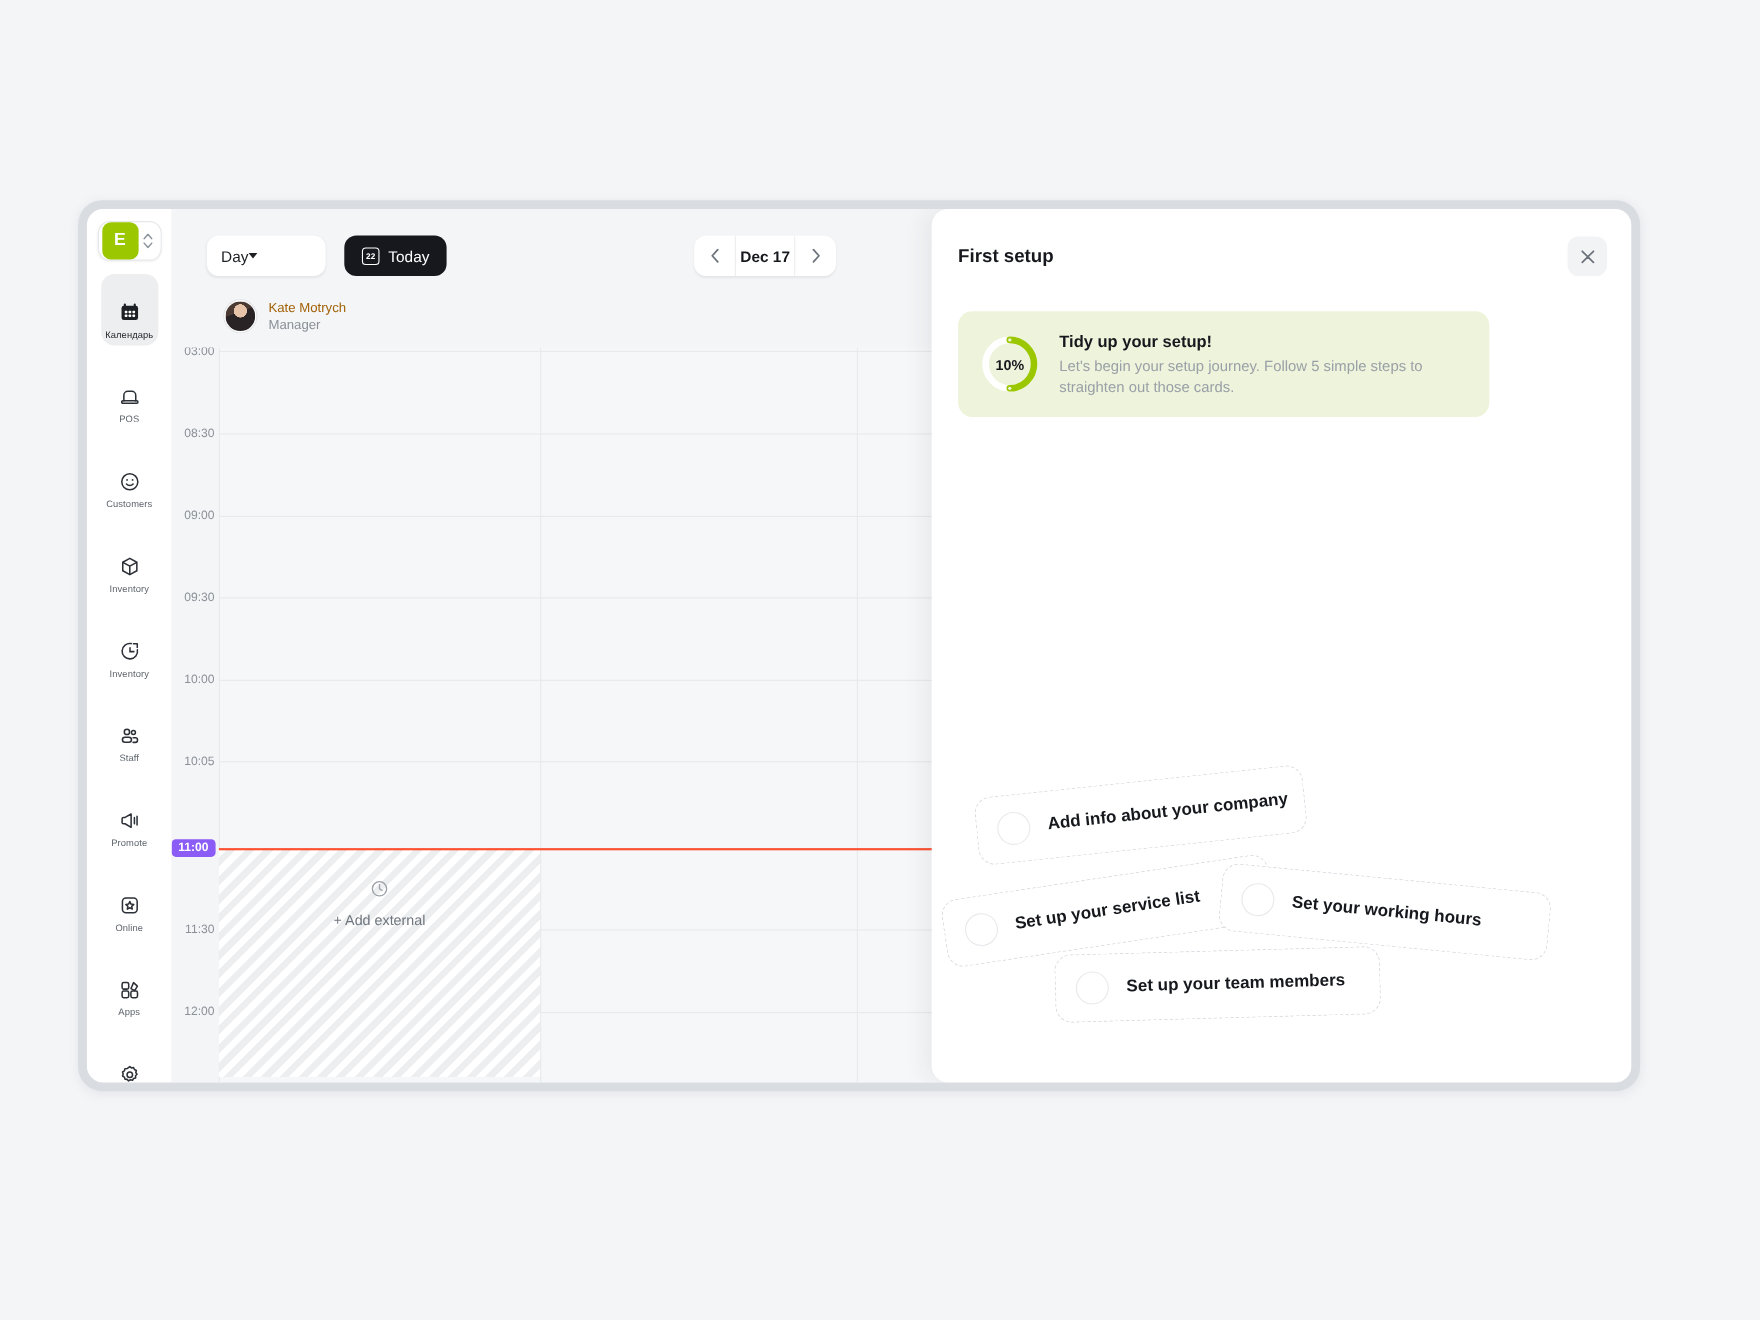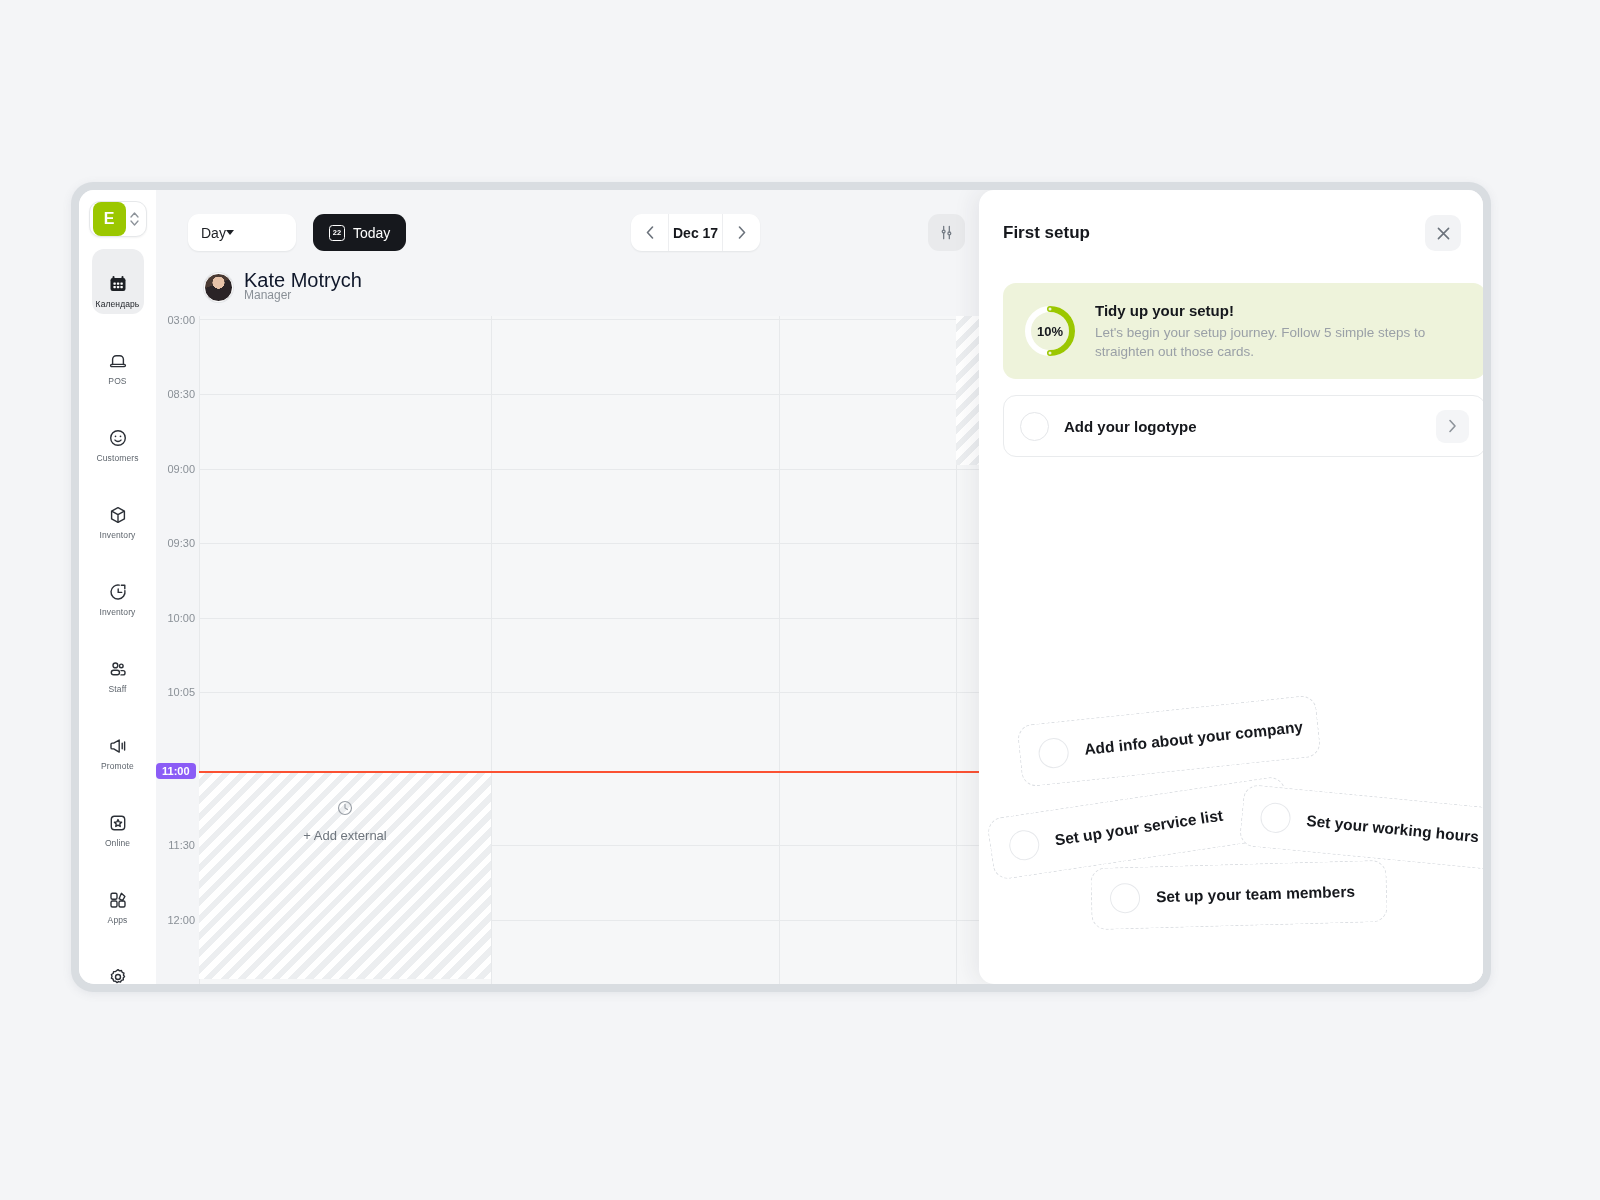--- a/index.html
+++ b/index.html
@@ -129,21 +129,21 @@
   
   #staff-header { position:absolute; left:0; top:76px; right:0; height: 50px; }
   #staff-card { position:absolute; left: 48px; top: 6px; display:flex; align-items:center; gap:11px; cursor:pointer; }
   #staff-photo {
     width:29px;height:29px;border-radius:50%;
     background: radial-gradient(circle at 50% 32%, #e6c2a8 0 26%, rgba(0,0,0,0) 27%),
                 linear-gradient(160deg,#4a3a33 0 38%, #2a2326 39% 100%);
     border:1.5px solid #fff; box-shadow:0 0 0 1px #e3e5e8;
     overflow:hidden; position:relative;
   }
-  #staff-name { font-size:20px; color:#0f172a; line-height:16px; }
+  #staff-name { font-size:12px; color:#a16207; line-height:16px; }
   #staff-role { font-size:12px; color:#8a9097; line-height:15px; }
 
   
   #grid { position:absolute; left:0; top:126px; right:0; bottom:0; overflow:hidden; }
   #time-col { position:absolute; left:0; top:0; width: 43px; height:100%; }
   .time-lbl {
     position:absolute; right: 4px; font-size:11px; color:#8a9097; transform: translateY(-50%);
     white-space:nowrap;
   }
   #columns { position:absolute; left:43px; top:0; right:0; height:100%; background:#f6f7f8; }
@@ -172,21 +172,21 @@
   #add-schedule {
     position:absolute; left:0; width: 292px; top:0; height: 208px;
     display:flex; flex-direction:column; align-items:center; justify-content:flex-start;
     padding-top: 28px; gap: 7px; cursor:pointer;
   }
   #add-schedule .as-ico { color:#9aa0a7; }
   #add-schedule .as-txt { font-size:13px; color:#6f767e; font-weight:500; }
 
   
   #right-panel {
-    position:absolute; right:0; top:0; width: 504px; height:100%;
+    position:absolute; right:0; top:0; width: 636px; height:100%;
     background:#fff; border-top-left-radius:15px; border-bottom-left-radius:15px;
     box-shadow: -6px 0 22px rgba(40,48,60,.07);
     overflow:hidden;
     text-decoration:underline;
   }
   #panel-head { position:relative; height: 84px; }
   #panel-title { position:absolute; left: 24px; top: 33px; font-size:17px; font-weight:700; color:#16181d; }
   #panel-close {
     position:absolute; right: 22px; top: 25px; width:36px;height:36px;border-radius:10px;
     background:#f2f3f5; color:#6c737c; display:flex;align-items:center;justify-content:center;cursor:pointer;
@@ -508,29 +508,20 @@
               <circle cx="28" cy="50" r="1.5" fill="#eef3db"></circle>
             </svg>
             <div id="ring-pct">10%</div>
           </div>
           <div id="progress-texts">
             <div id="progress-title">Tidy up your setup!</div>
             <div id="progress-desc">Let's begin your setup journey. Follow 5 simple steps to straighten out those cards.</div>
           </div>
         </div>
 
-        <div id="logo-task">
-          <span class="task-check"></span>
-          <span class="task-label">Add your logotype</span>
-          <span id="logo-task-arrow">
-            <svg width="9" height="14" viewBox="0 0 9 14" fill="none" stroke="currentColor" stroke-width="1.6" stroke-linecap="round" stroke-linejoin="round">
-                <path d="M2 1.5L7 7l-5 5.5"></path>
-              </svg>
-          </span>
-        </div>
 
         <div id="scatter">
           <div id="ghost-company" class="ghost">
             <span class="gcheck"></span>
             <span class="glabel">Add info about your company</span>
           </div>
           <div id="ghost-service" class="ghost">
             <span class="gcheck"></span>
             <span class="glabel">Set up your service list</span>
           </div>

